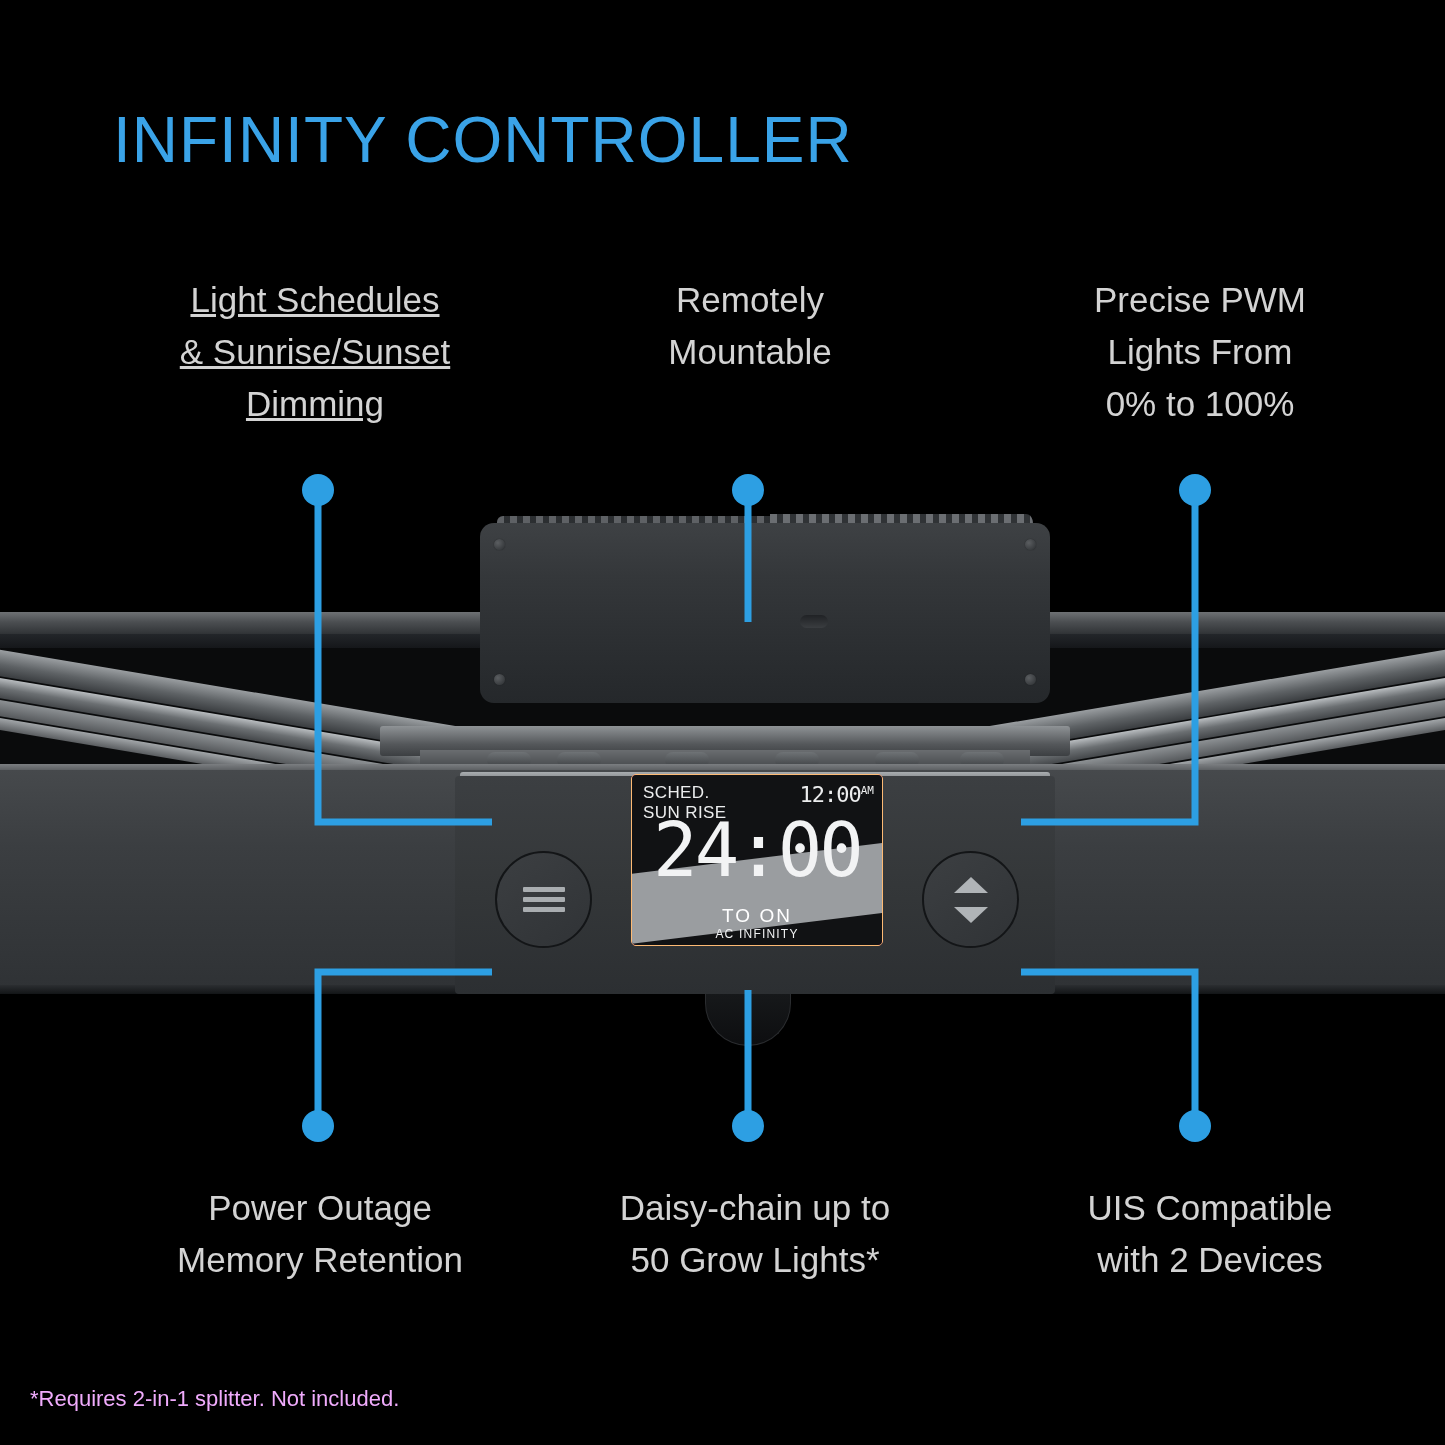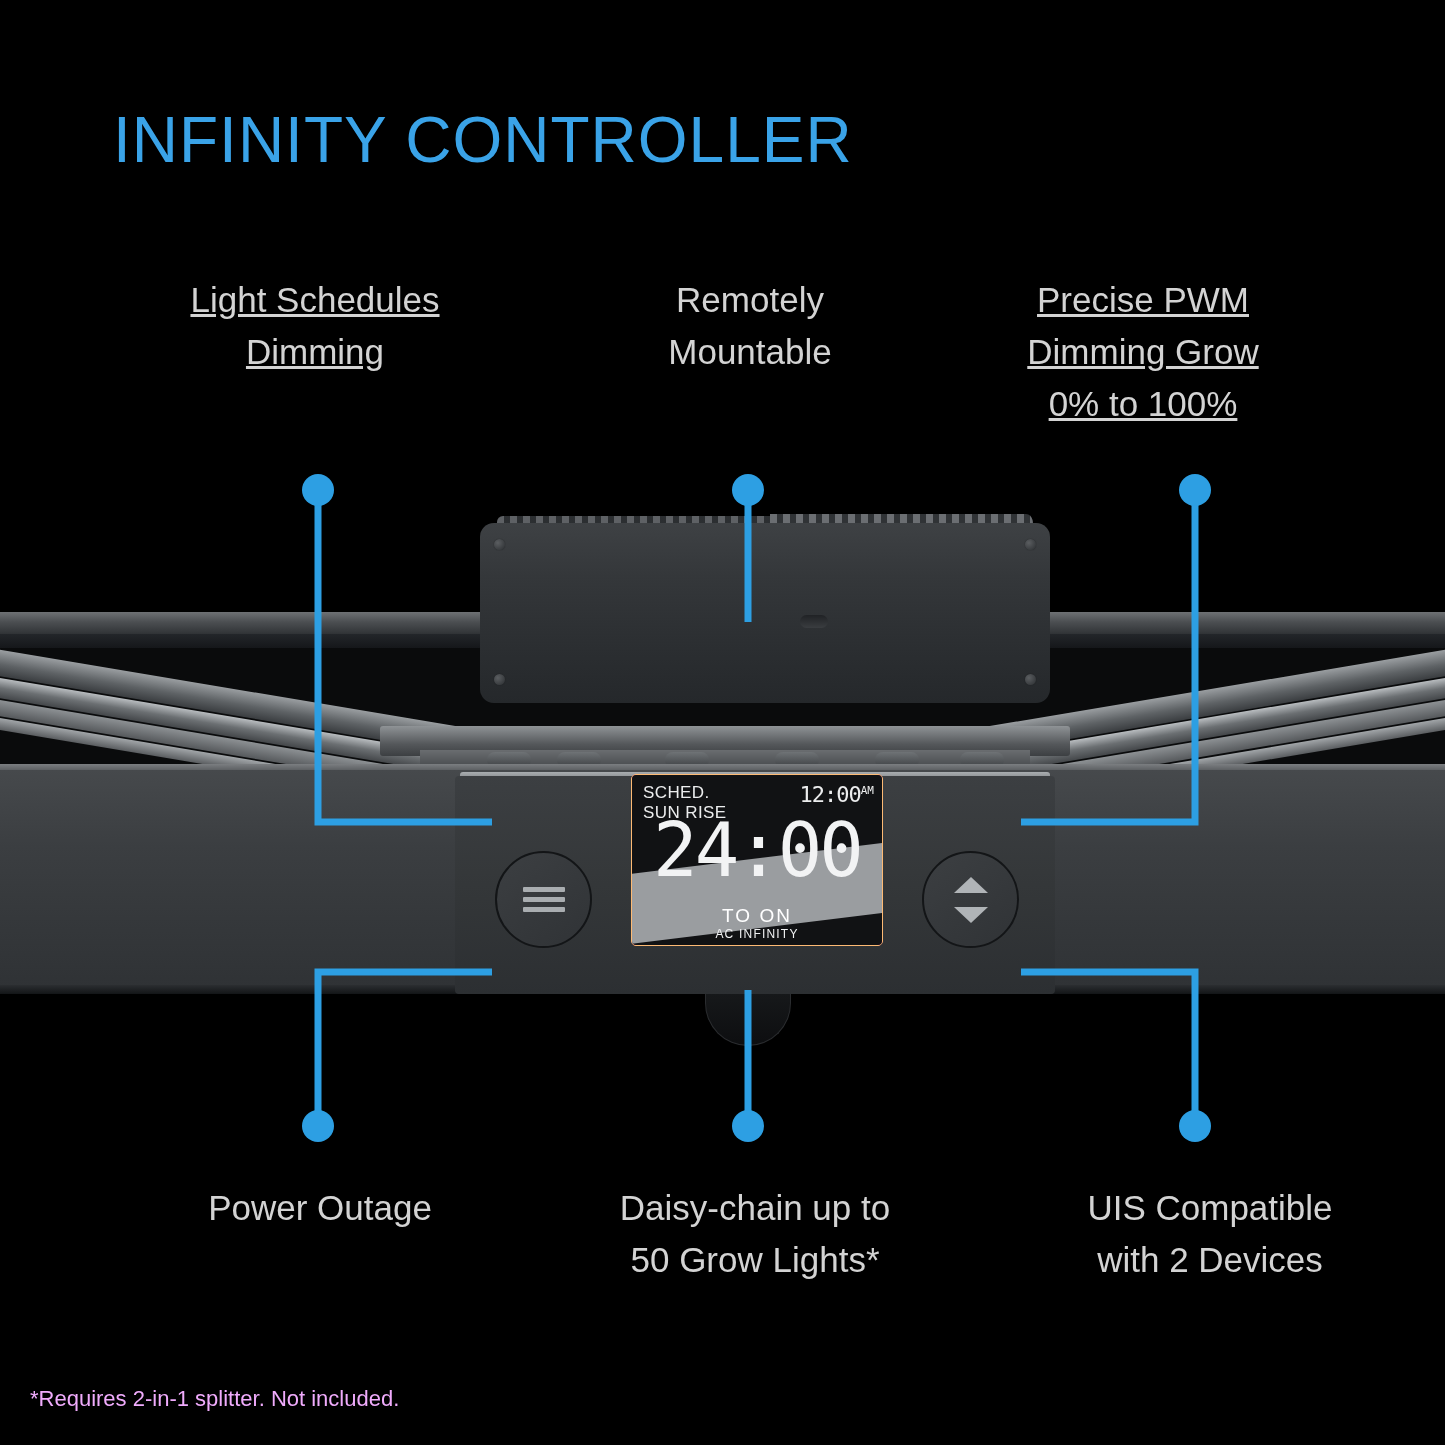--- a/index.html
+++ b/index.html
@@ -21,21 +21,21 @@
   
   .feature {
     position:absolute; text-align:center;
     font-size:35px; line-height:52px;
     color:#d3d3d3; font-weight:400;
   }
   .feature div { white-space:nowrap; }
 
   #feat-top-left   { left:90px;  top:274px; width:450px;text-decoration:underline; }
   #feat-top-mid    { left:575px; top:274px; width:350px; }
-  #feat-top-right  { left:963px;top:274px; width:360px;text-decoration:underline; }
+  #feat-top-right  { left:1020px;top:274px; width:360px; }
   #feat-bot-left   { left:100px; top:1182px;width:440px; }
   #feat-bot-mid    { left:555px; top:1182px;width:400px; }
   #feat-bot-right  { left:1010px;top:1182px;width:400px; }
 
   
   #footnote {
     position:absolute; left:30px; top:1386px;
     font-size:22px; color:#f0abfc;
   }
 
@@ -343,36 +343,38 @@
     <circle cx="318" cy="1126" r="16"></circle>
     <circle cx="748" cy="1126" r="16"></circle>
     <circle cx="1195" cy="1126" r="16"></circle>
   </g>
 </svg>
 
 <div id="title">INFINITY CONTROLLER</div>
 
 <div class="feature" id="feat-top-left">
   <div>Light Schedules</div>
+  <div>&amp; Sunrise/Sunset</div>
   <div>Dimming</div>
 </div>
 
 <div class="feature" id="feat-top-mid">
   <div>Remotely</div>
   <div>Mountable</div>
 </div>
 
 <div class="feature" id="feat-top-right">
   <div>Precise PWM</div>
-  <div>Dimming Grow</div>
+  <div>Lights From</div>
   <div>0% to 100%</div>
 </div>
 
 <div class="feature" id="feat-bot-left">
   <div>Power Outage</div>
+  <div>Memory Retention</div>
 </div>
 
 <div class="feature" id="feat-bot-mid">
   <div>Daisy-chain up to</div>
   <div>50 Grow Lights*</div>
 </div>
 
 <div class="feature" id="feat-bot-right">
   <div>UIS Compatible</div>
   <div>with 2 Devices</div>

